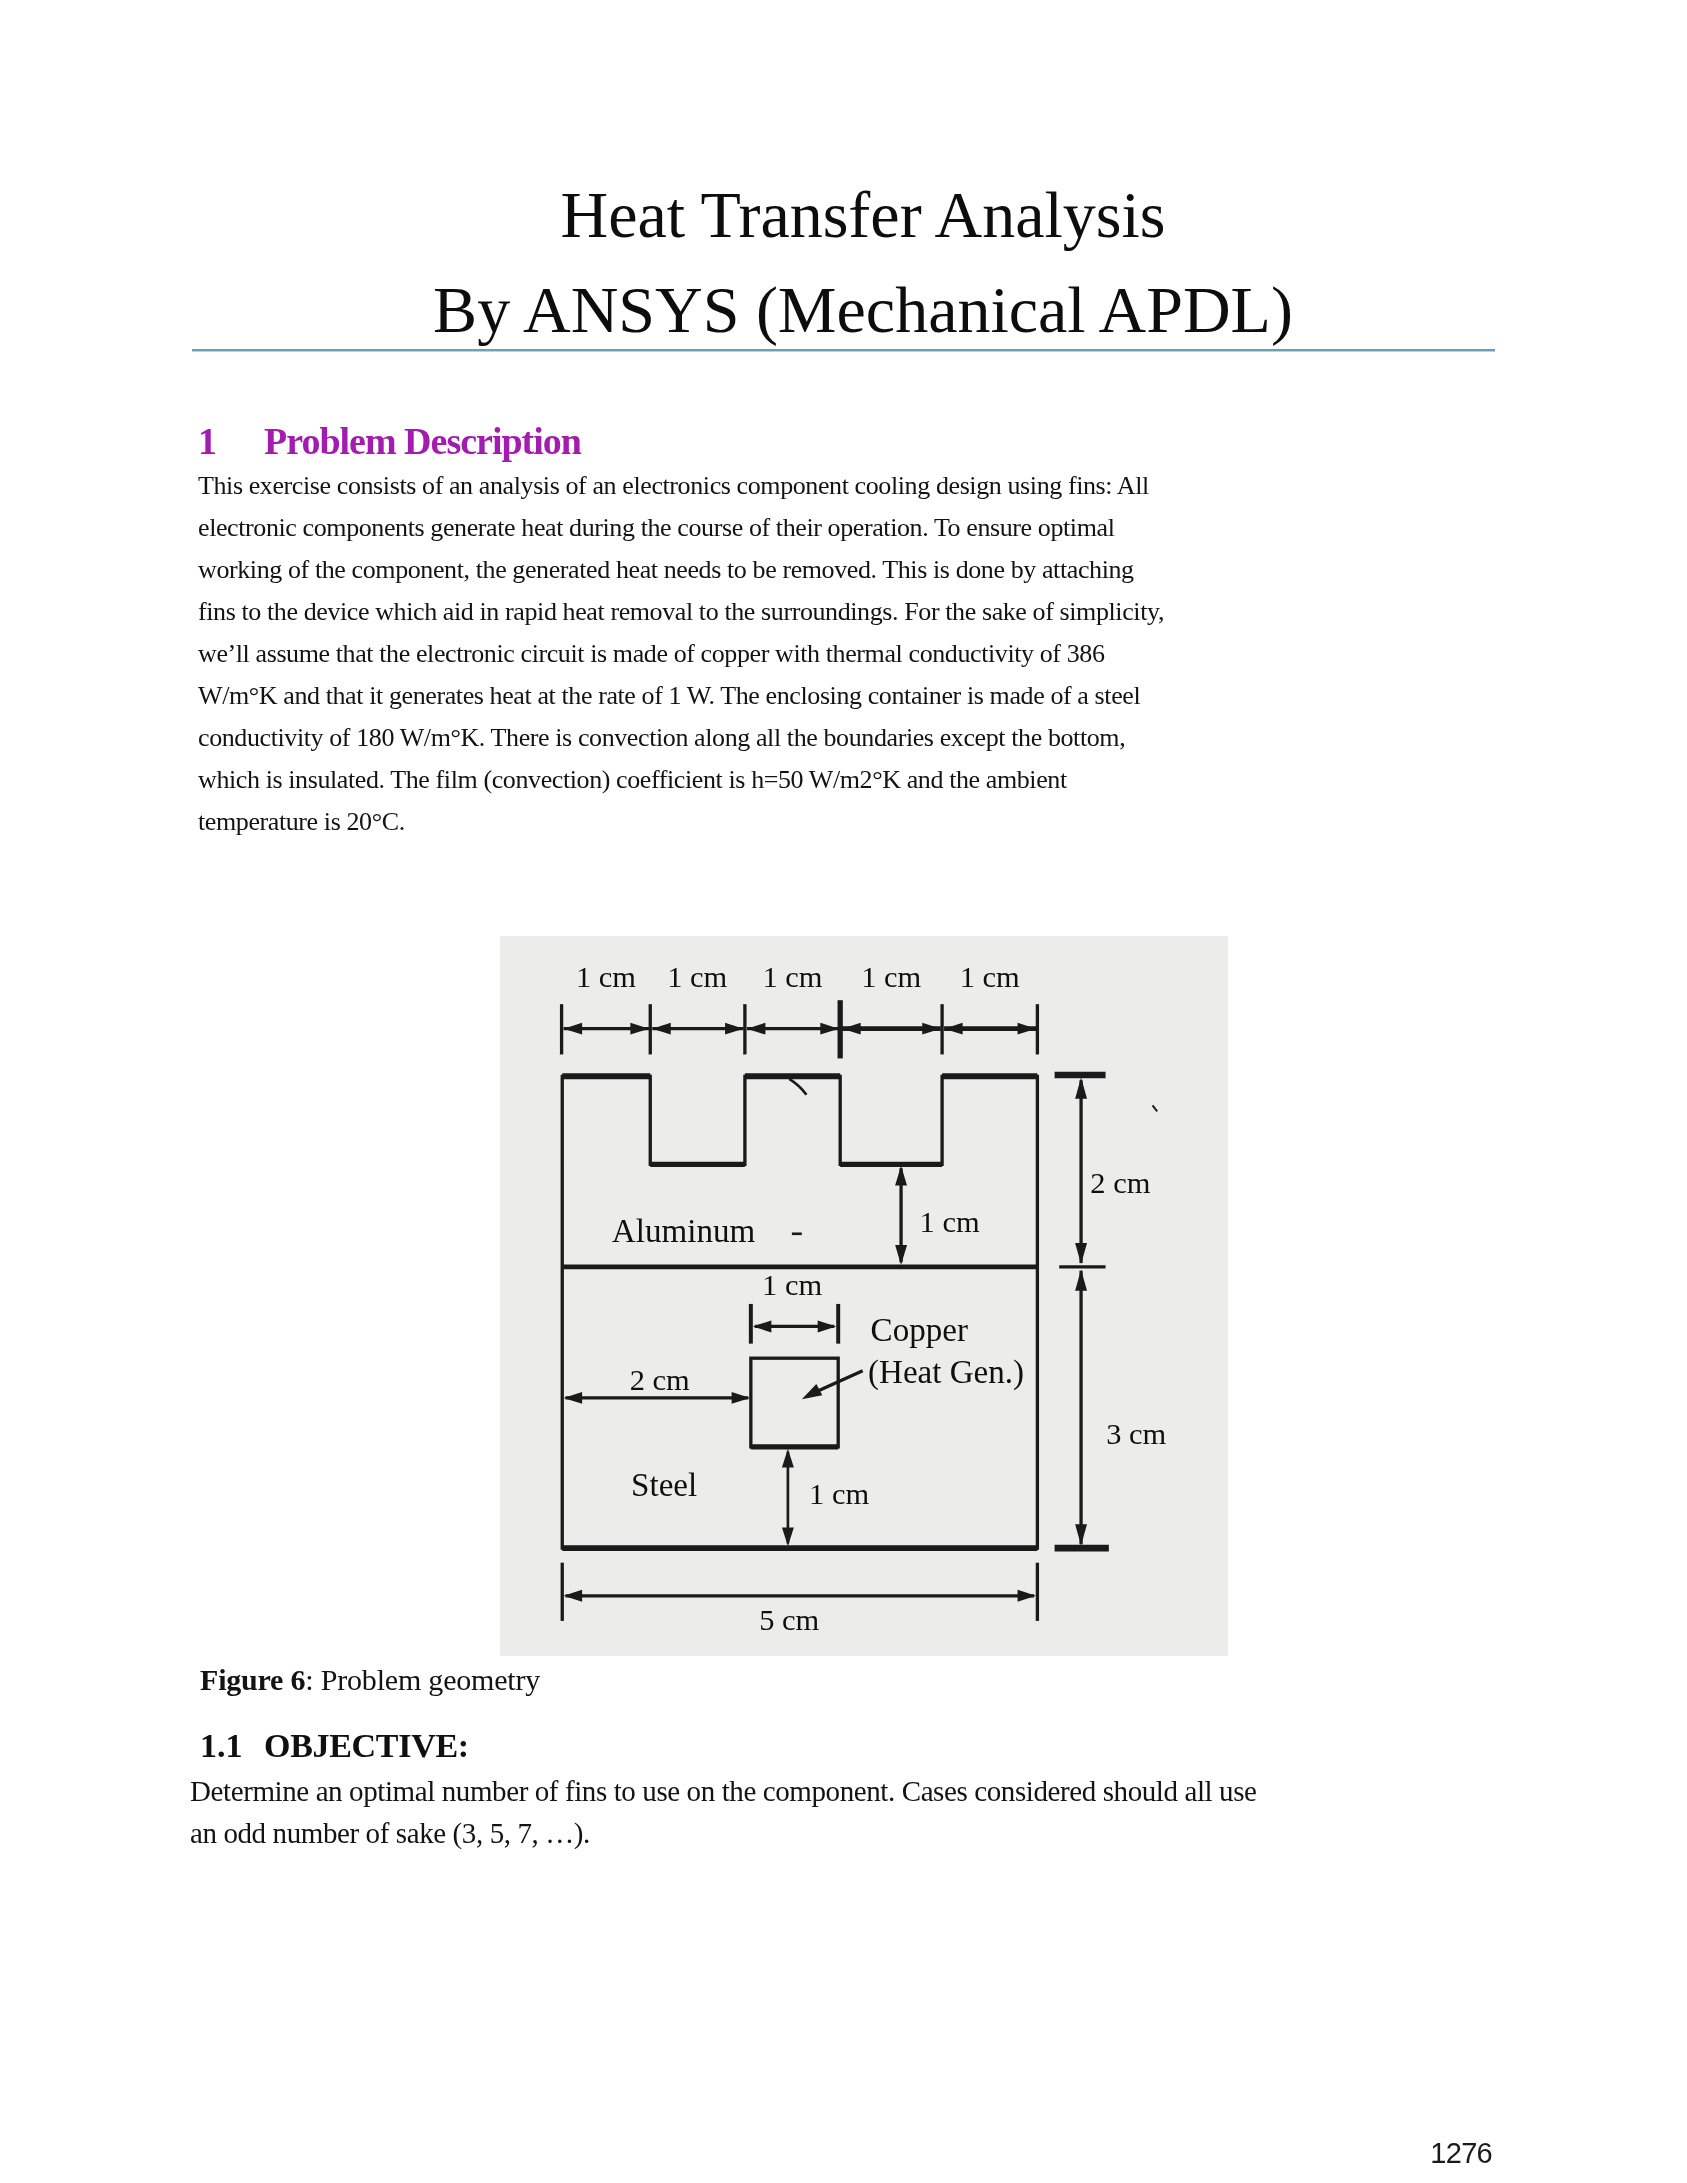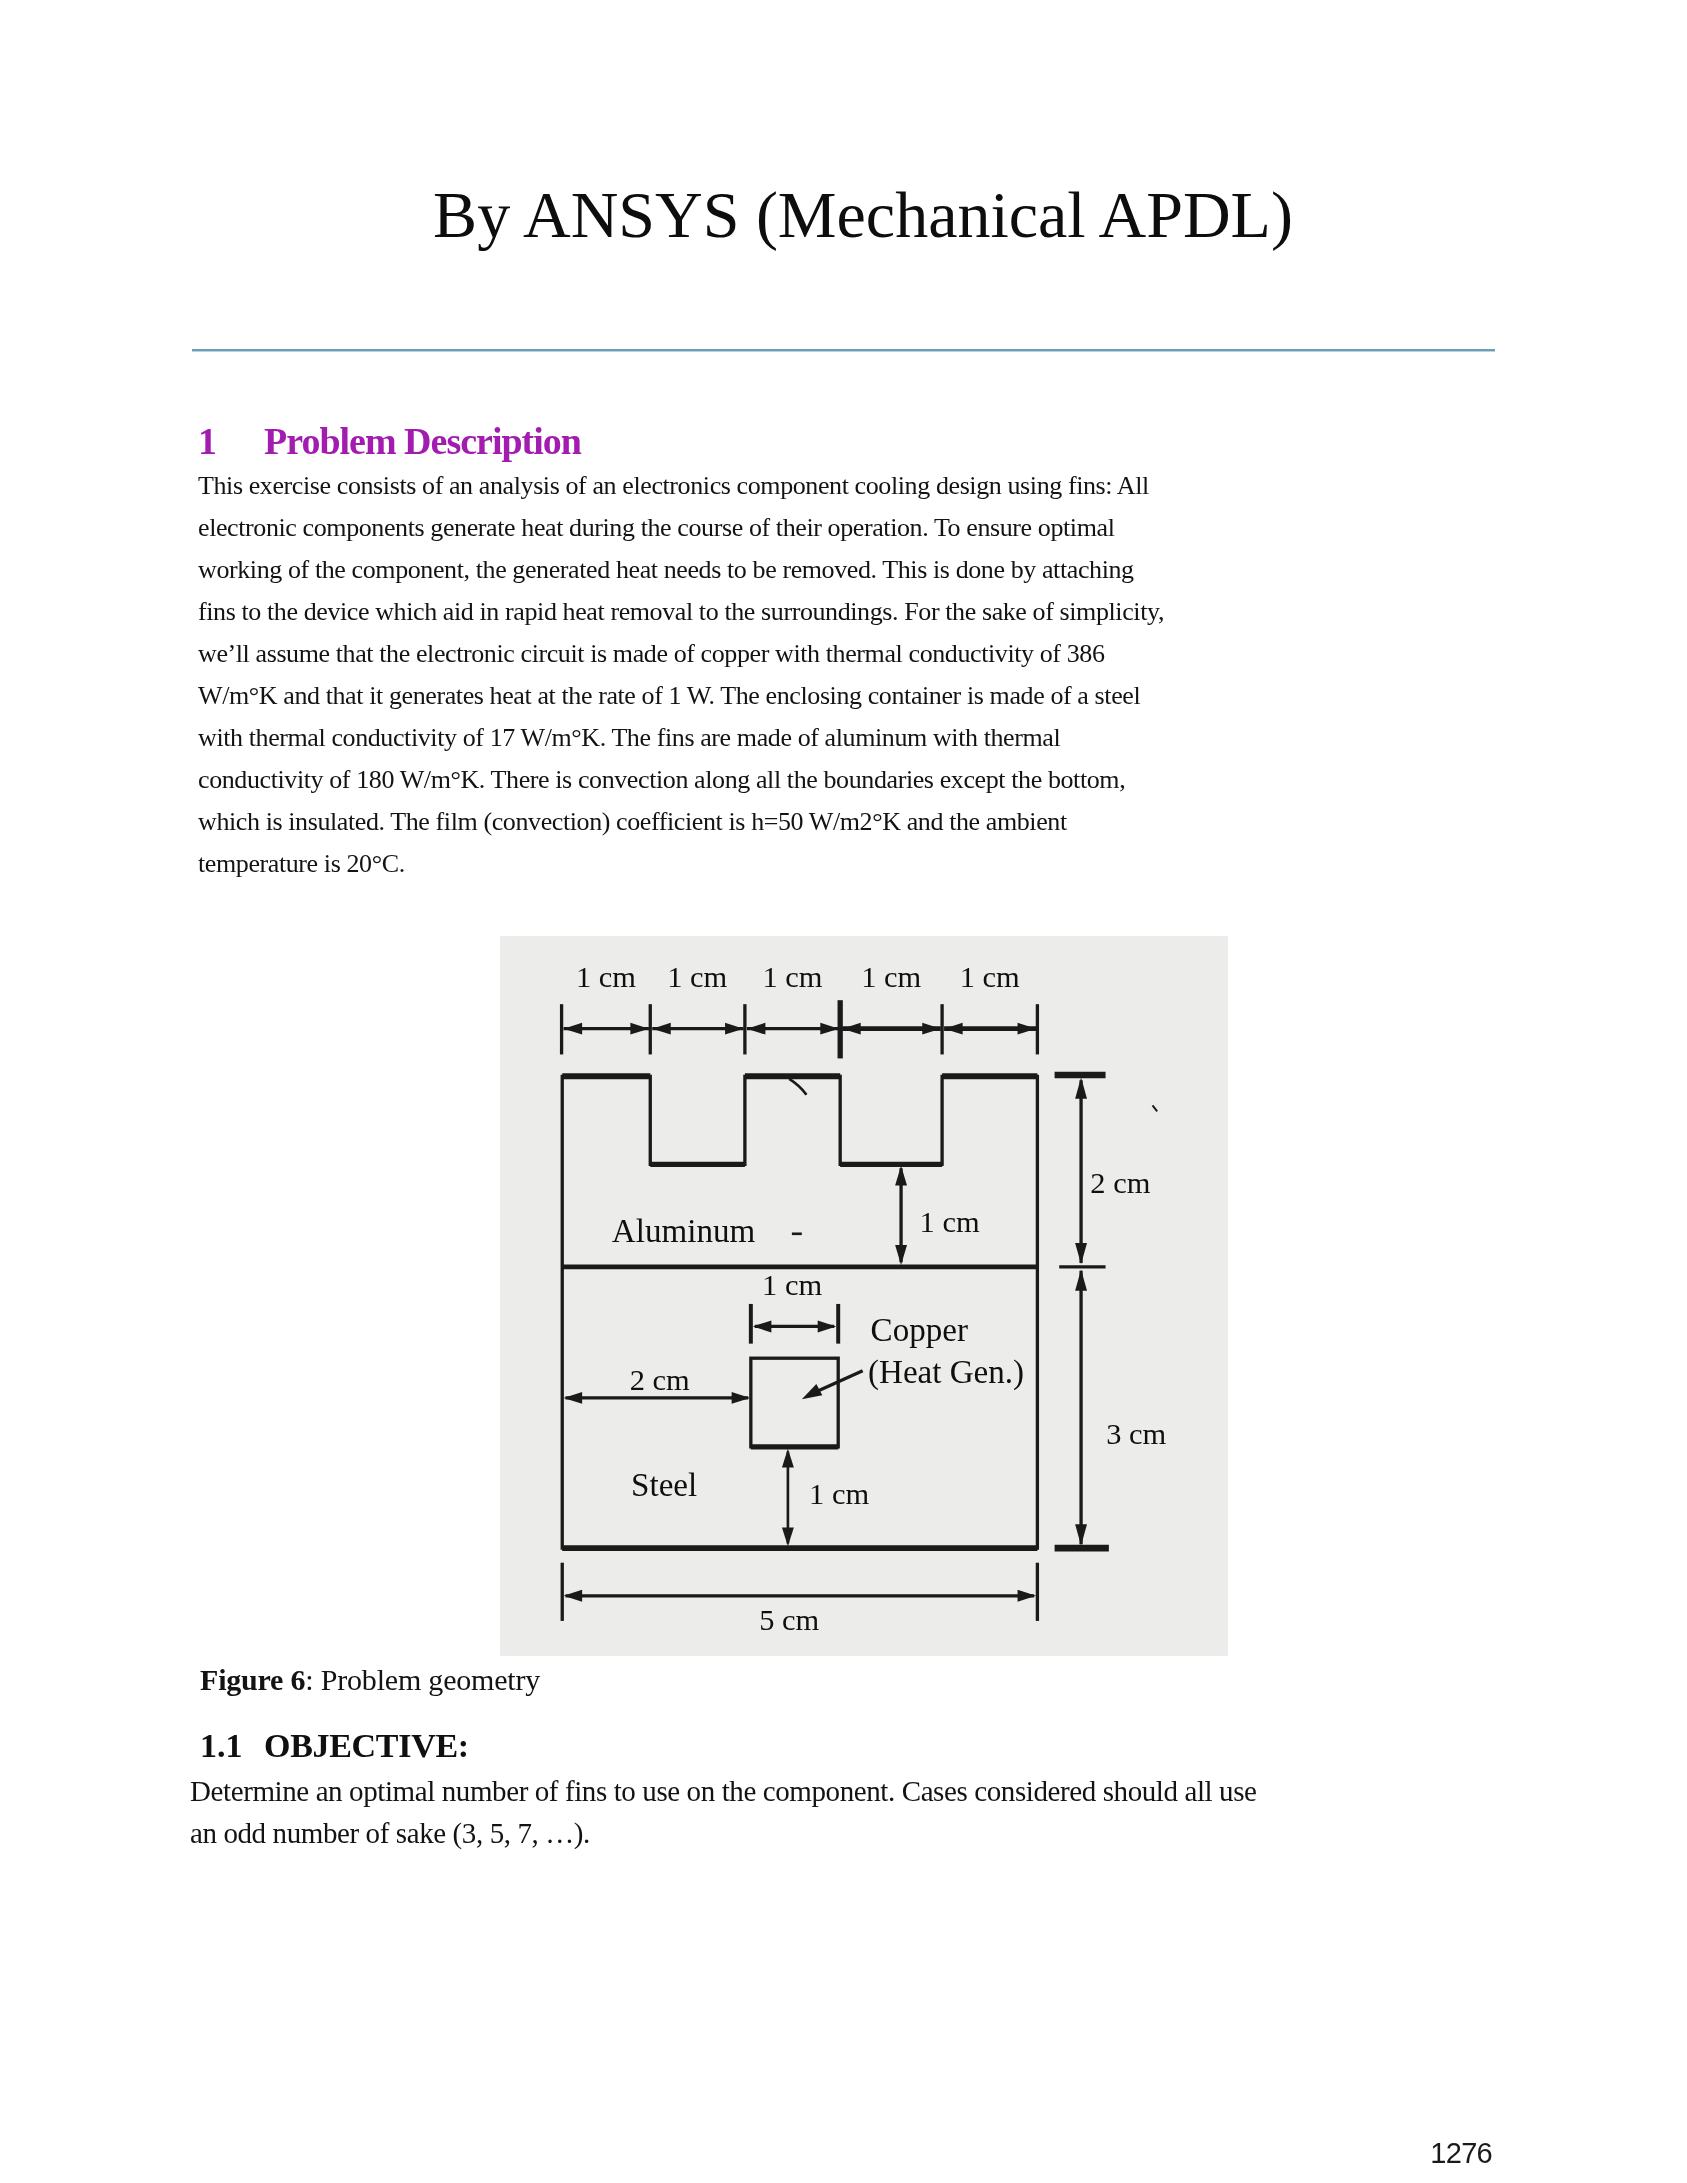--- a/index.html
+++ b/index.html
@@ -36,36 +36,36 @@
 
   .page-number { position:absolute; left:1294px; top:2137px; width:198px; text-align:right;
                  font-family:"Liberation Sans", sans-serif; font-size:29px; letter-spacing:-0.7px; color:#1a1a1a; }
 </style>
 </head>
 <body>
 
 <div class="page">
 
   <div class="title-block">
+    <div class="title-line">Heat Transfer Analysis</div>
     <div class="title-line">By ANSYS (Mechanical APDL)</div>
   </div>
   <div class="title-rule"></div>
 
   <div class="h1">
     <span class="num">1</span><span>Problem Description</span>
   </div>
 
   <div class="para">
     <div class="pline">This exercise consists of an analysis of an electronics component cooling design using fins: All</div>
     <div class="pline">electronic components generate heat during the course of their operation. To ensure optimal</div>
     <div class="pline">working of the component, the generated heat needs to be removed. This is done by attaching</div>
     <div class="pline">fins to the device which aid in rapid heat removal to the surroundings. For the sake of simplicity,</div>
     <div class="pline">we’ll assume that the electronic circuit is made of copper with thermal conductivity of 386</div>
     <div class="pline">W/m°K and that it generates heat at the rate of 1 W. The enclosing container is made of a steel</div>
-    <div class="pline">with thermal conductivity of 17 W/m°K. The fins are made of aluminum with thermal</div>
     <div class="pline">conductivity of 180 W/m°K. There is convection along all the boundaries except the bottom,</div>
     <div class="pline">which is insulated. The film (convection) coefficient is h=50 W/m2°K and the ambient</div>
     <div class="pline">temperature is 20°C.</div>
   </div>
 
   <div class="figure-box">
     <svg viewBox="0 0 1035 1088" xmlns="http://www.w3.org/2000/svg">
       <g stroke="#1a1a1a" fill="none">
 
         <g stroke-width="5">

